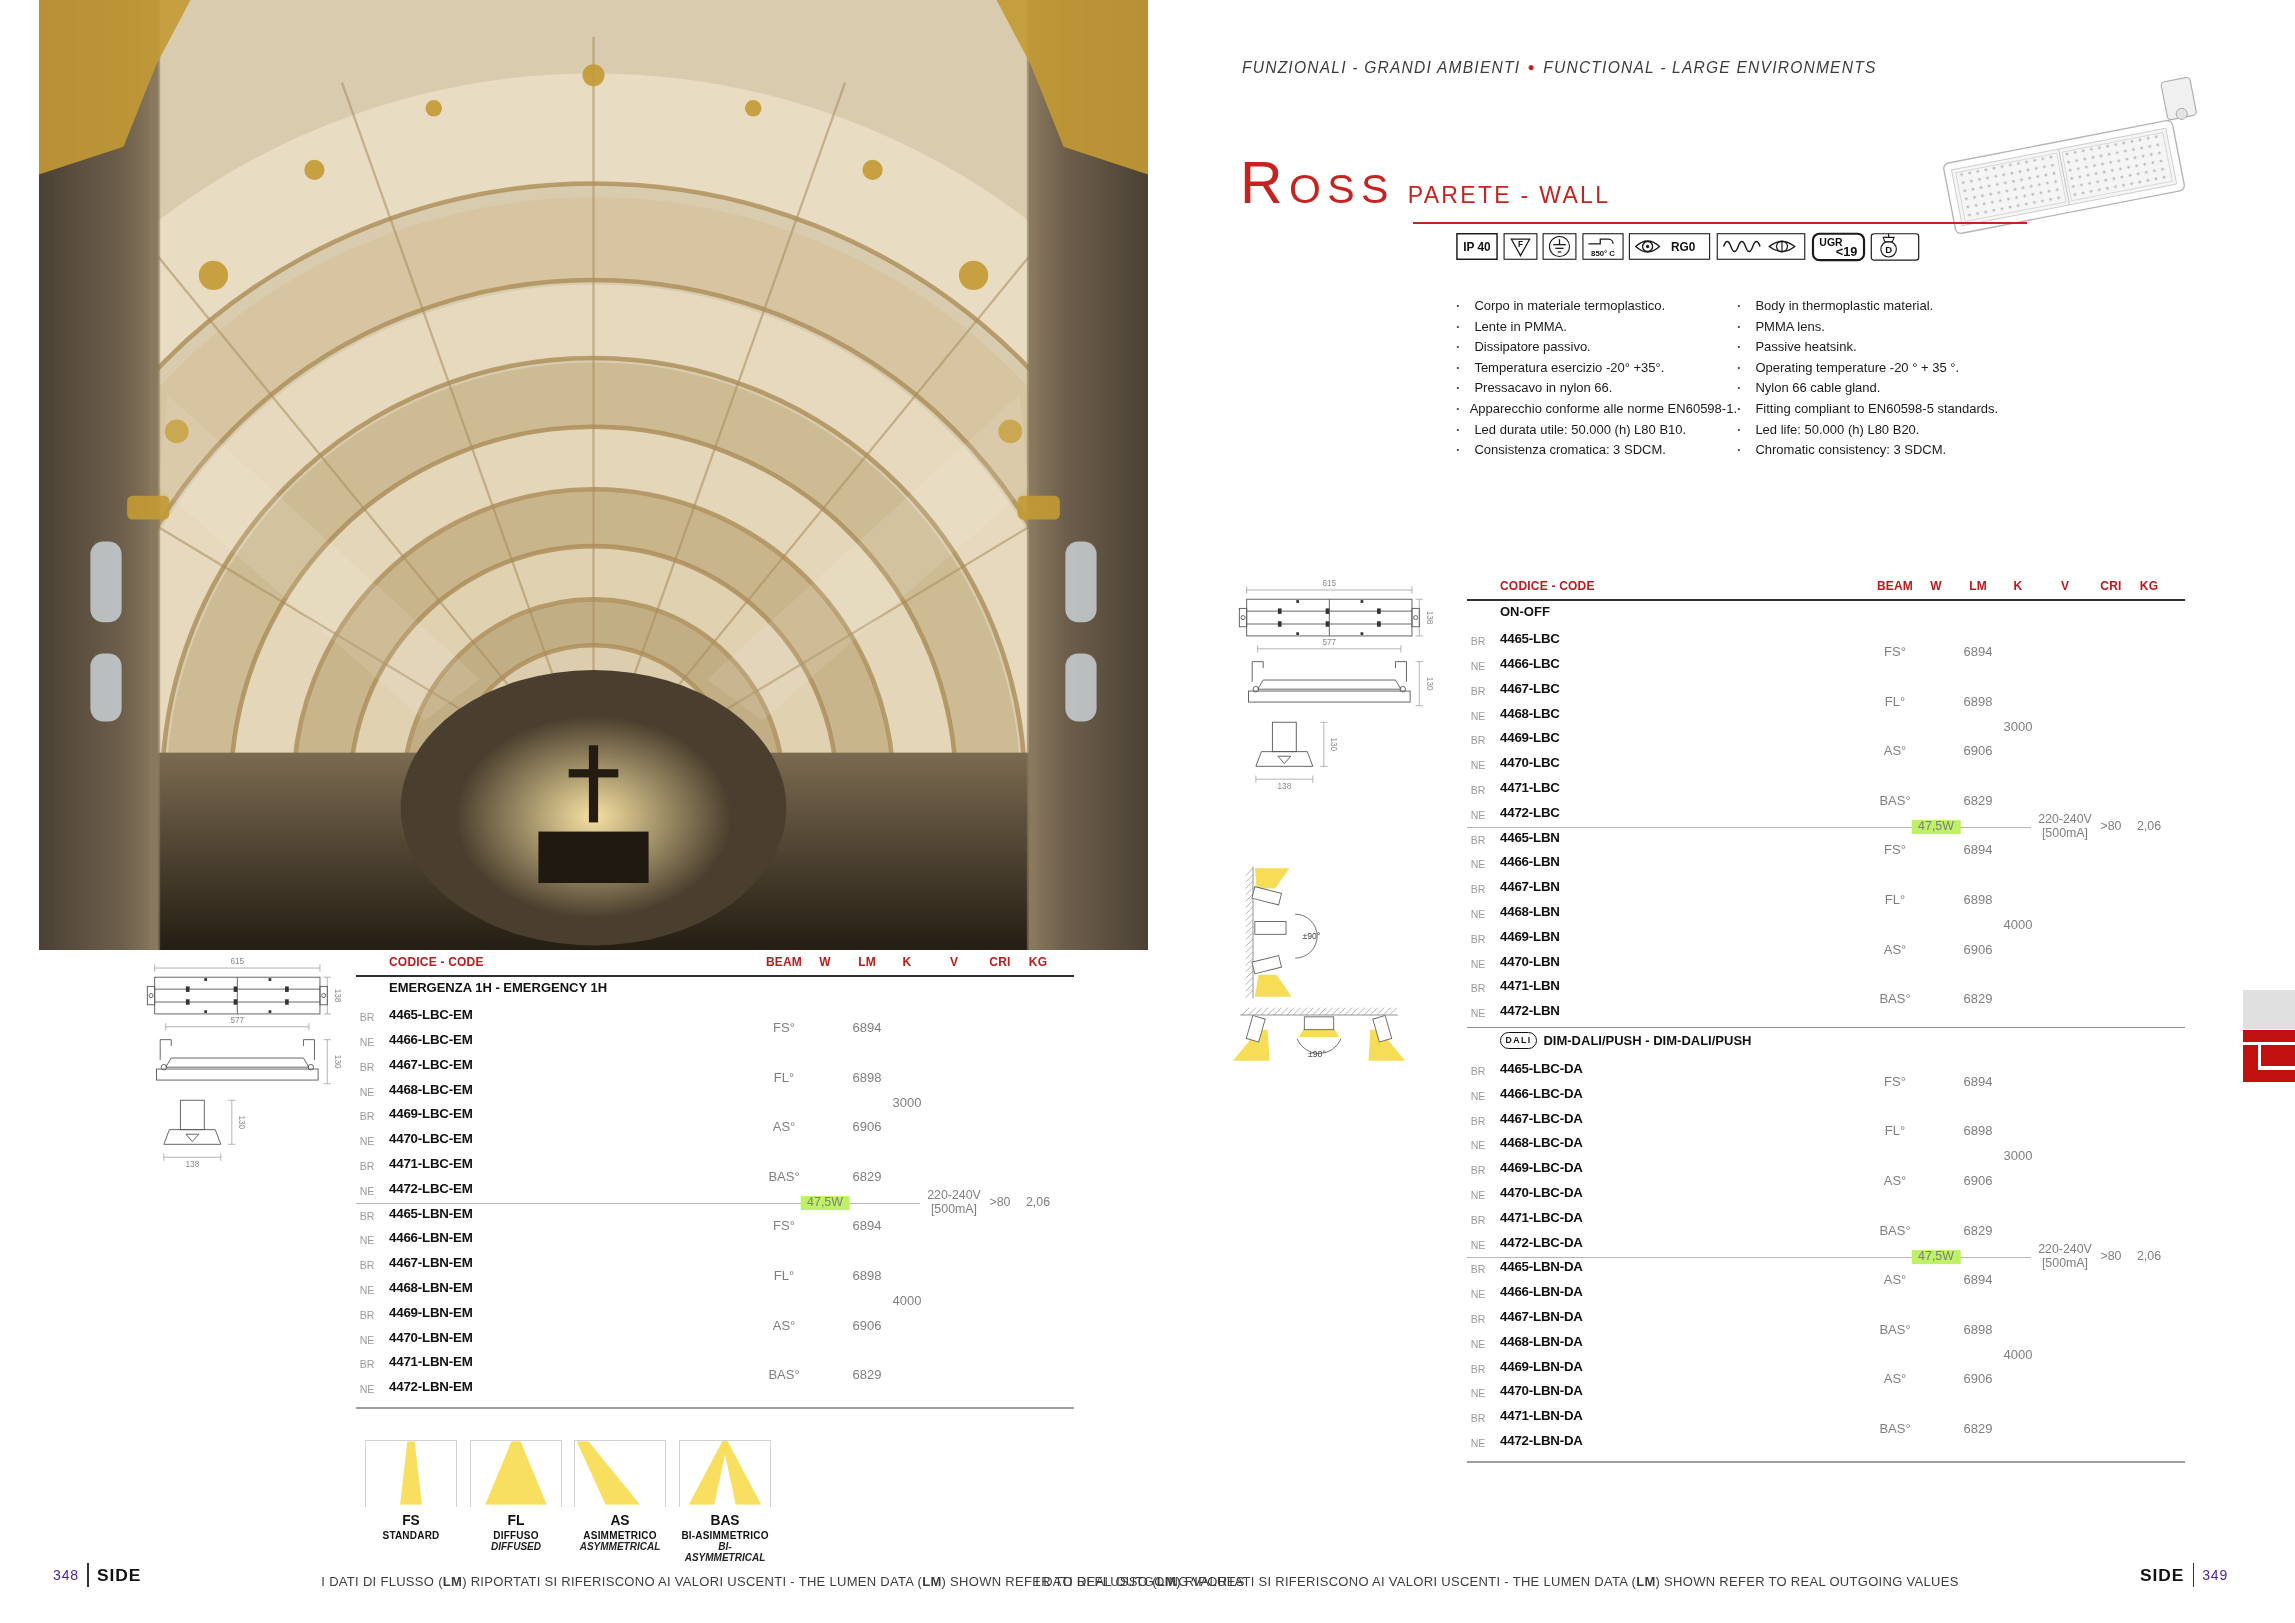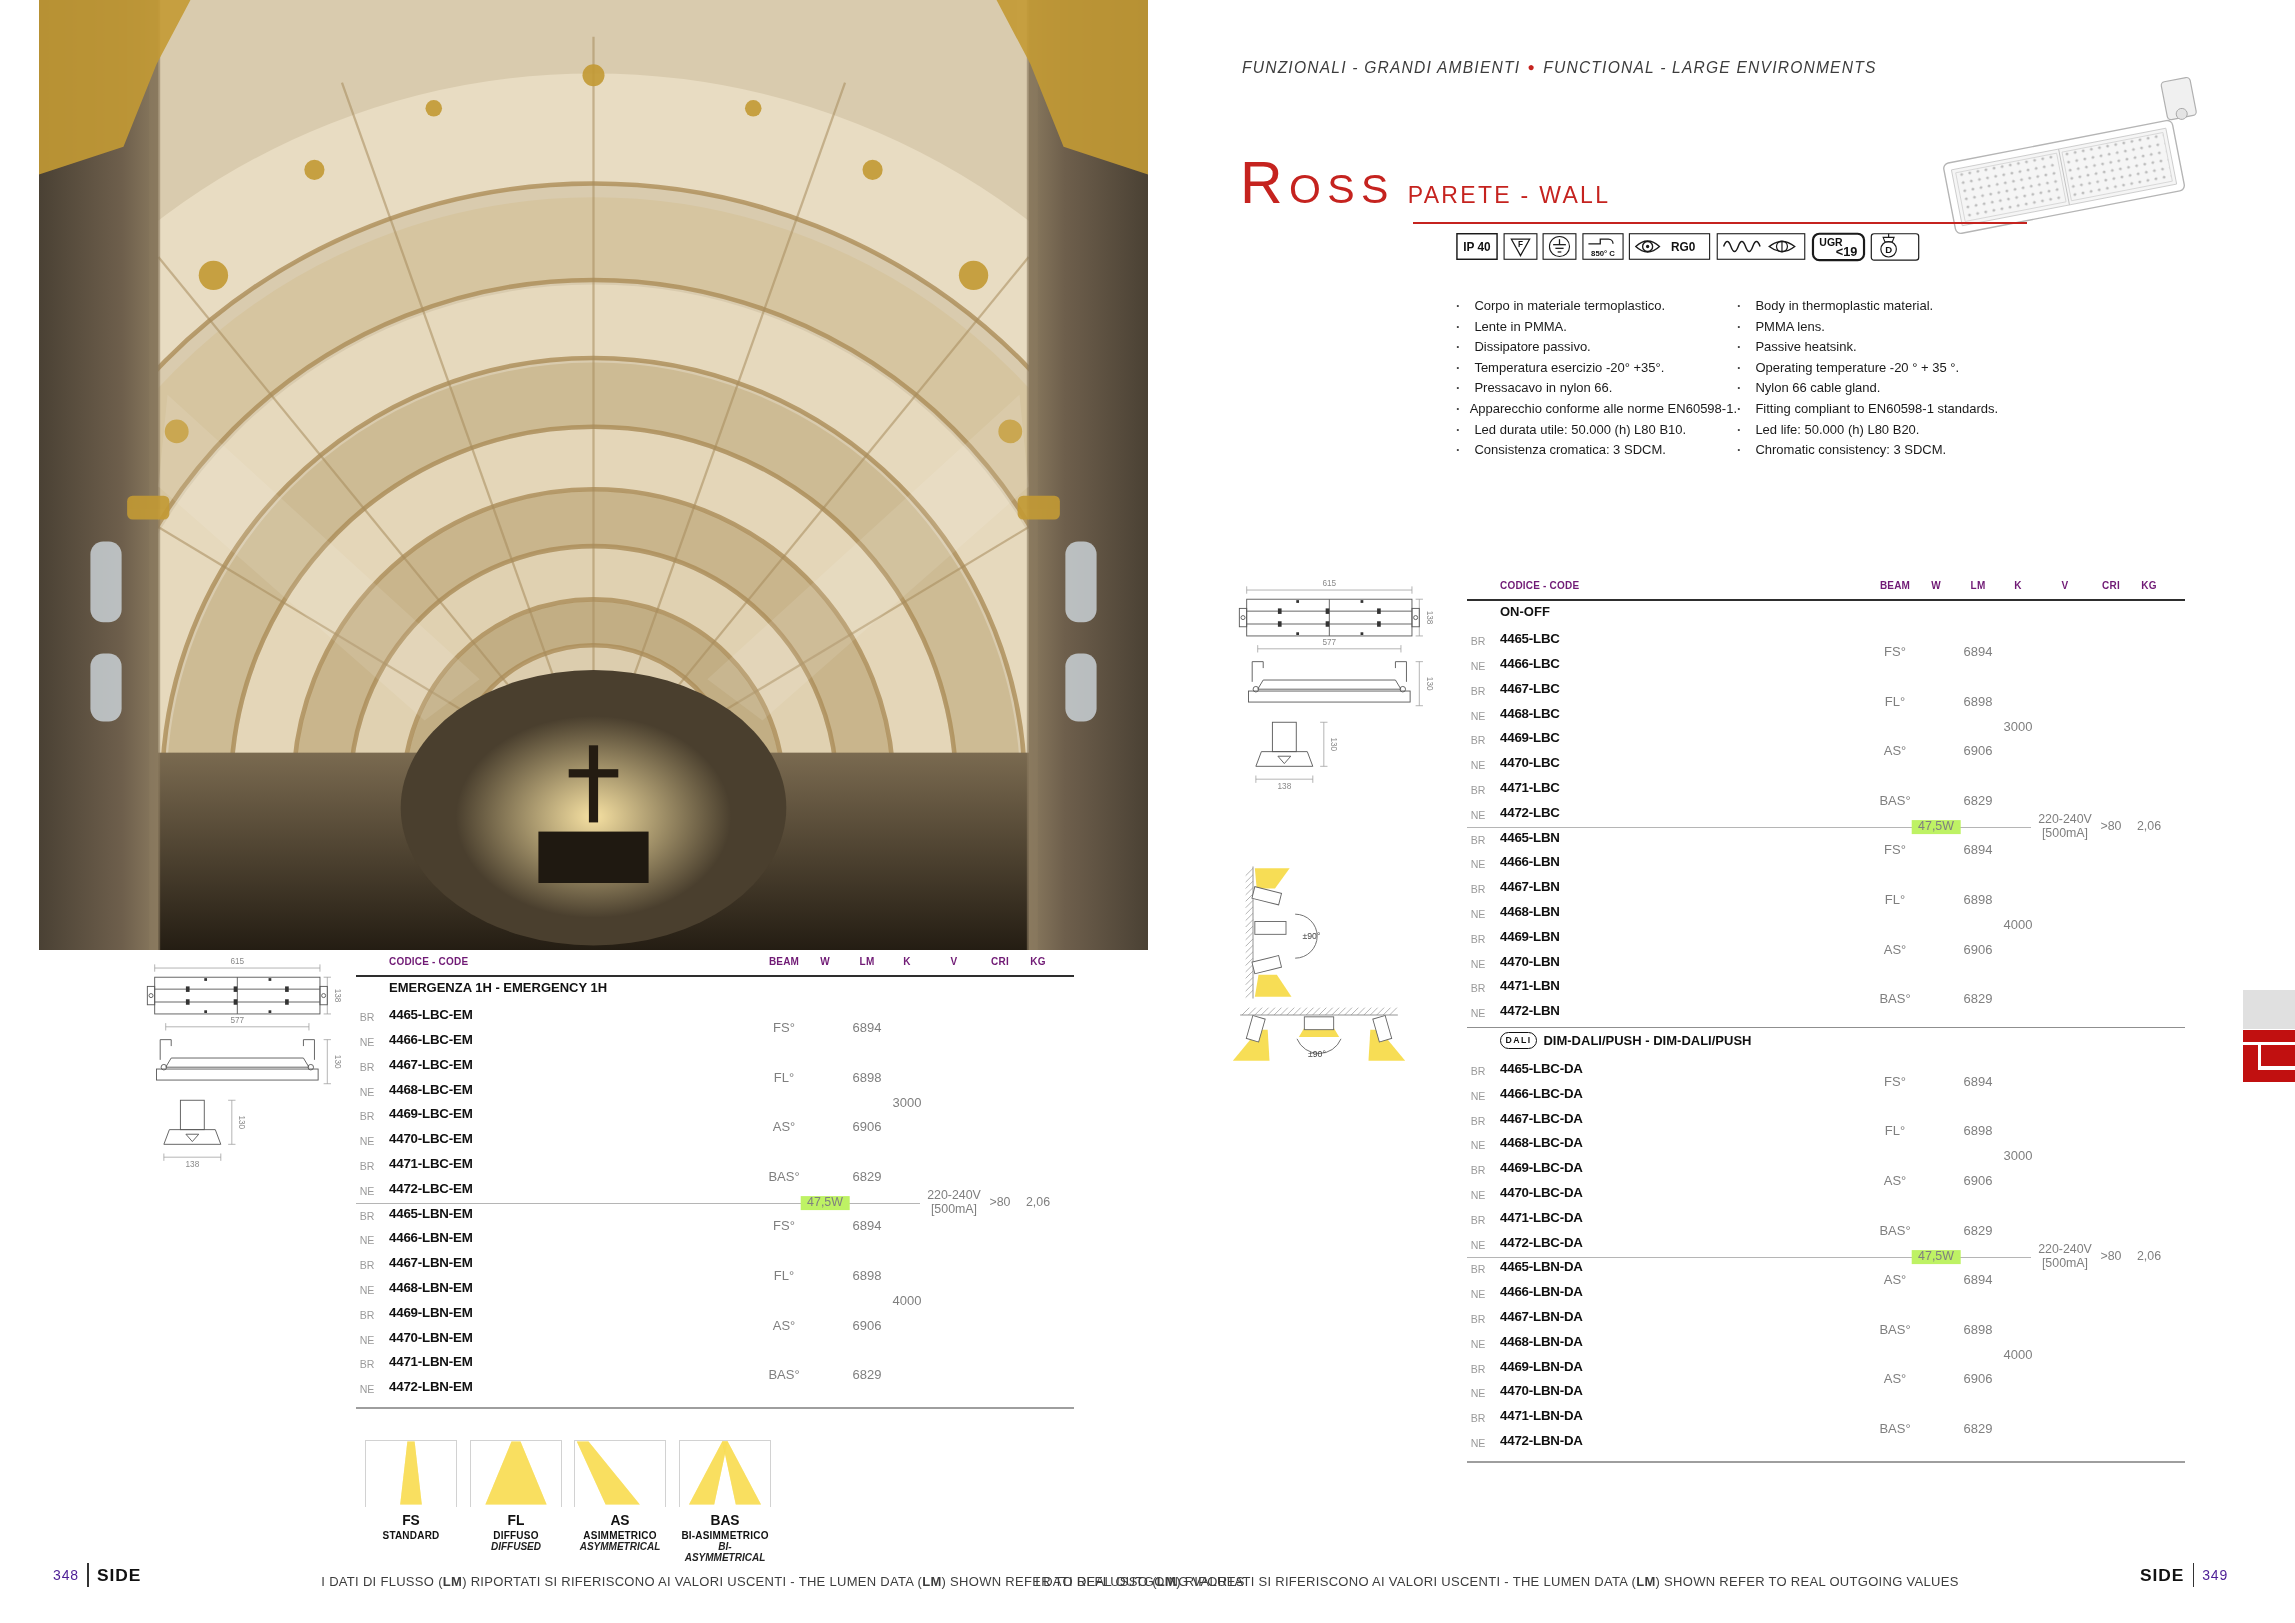--- a/index.html
+++ b/index.html
@@ -24,21 +24,21 @@
   .features{position:absolute;left:1456px;top:296px;display:flex;}
   .fcol{width:281px;}
   .fcol.en{width:331px;}
   .feat{display:flex;line-height:20.6px;font-size:13px;color:#1b1b1b;white-space:nowrap;}
   .feat .dot{width:18.4px;font-weight:bold;color:#444;}
   
   .table{position:absolute;width:718px;}
   .tc{position:absolute;white-space:nowrap;font-size:13px;line-height:14.7px;}
   .ctr{transform:translateX(-50%);}
   .vmid{transform:translate(-50%,-50%);text-align:center;line-height:13.8px;font-size:12.4px;}
-  .th{font-weight:bold;color:#701a75;font-size:10px;letter-spacing:0.2px;}
+  .th{font-weight:bold;color:#b91c1c;font-size:12px;letter-spacing:0.2px;}
   .code{font-weight:bold;color:#101010;font-size:13.3px;letter-spacing:-0.2px;}
   .fin{color:#9a9a9a;font-size:10.6px;padding-top:1.8px;}
   .gv{color:#7f7f7f;}
   .sectitle{font-weight:bold;color:#111;font-size:13px;}
   .wbg{background:#bef264;padding:0 6.4px;}
   .tl{position:absolute;height:0.9px;background:#b5b5b5;}
   .tl.dark{height:1.8px;background:#2e2e2e;}
   .tl.mid{height:1.4px;background:#8f8f8f;}
   .tl.bottom{height:1.8px;background:#9e9e9e;}
   .dali{display:inline-block;border:1.4px solid #111;border-radius:9.2px;padding:0 4.6px;
@@ -489,21 +489,21 @@
         <div class="feat">
           <span class="dot">·</span>
           <span>Operating temperature -20 ° + 35 °.</span>
         </div>
         <div class="feat">
           <span class="dot">·</span>
           <span>Nylon 66 cable gland.</span>
         </div>
         <div class="feat">
           <span class="dot">·</span>
-          <span>Fitting compliant to EN60598-1 standards.</span>
+          <span>Fitting compliant to EN60598-5 standards.</span>
         </div>
         <div class="feat">
           <span class="dot">·</span>
           <span>Led life: 50.000 (h) L80 B20.</span>
         </div>
         <div class="feat">
           <span class="dot">·</span>
           <span>Chromatic consistency: 3 SDCM.</span>
         </div>
       </div>

